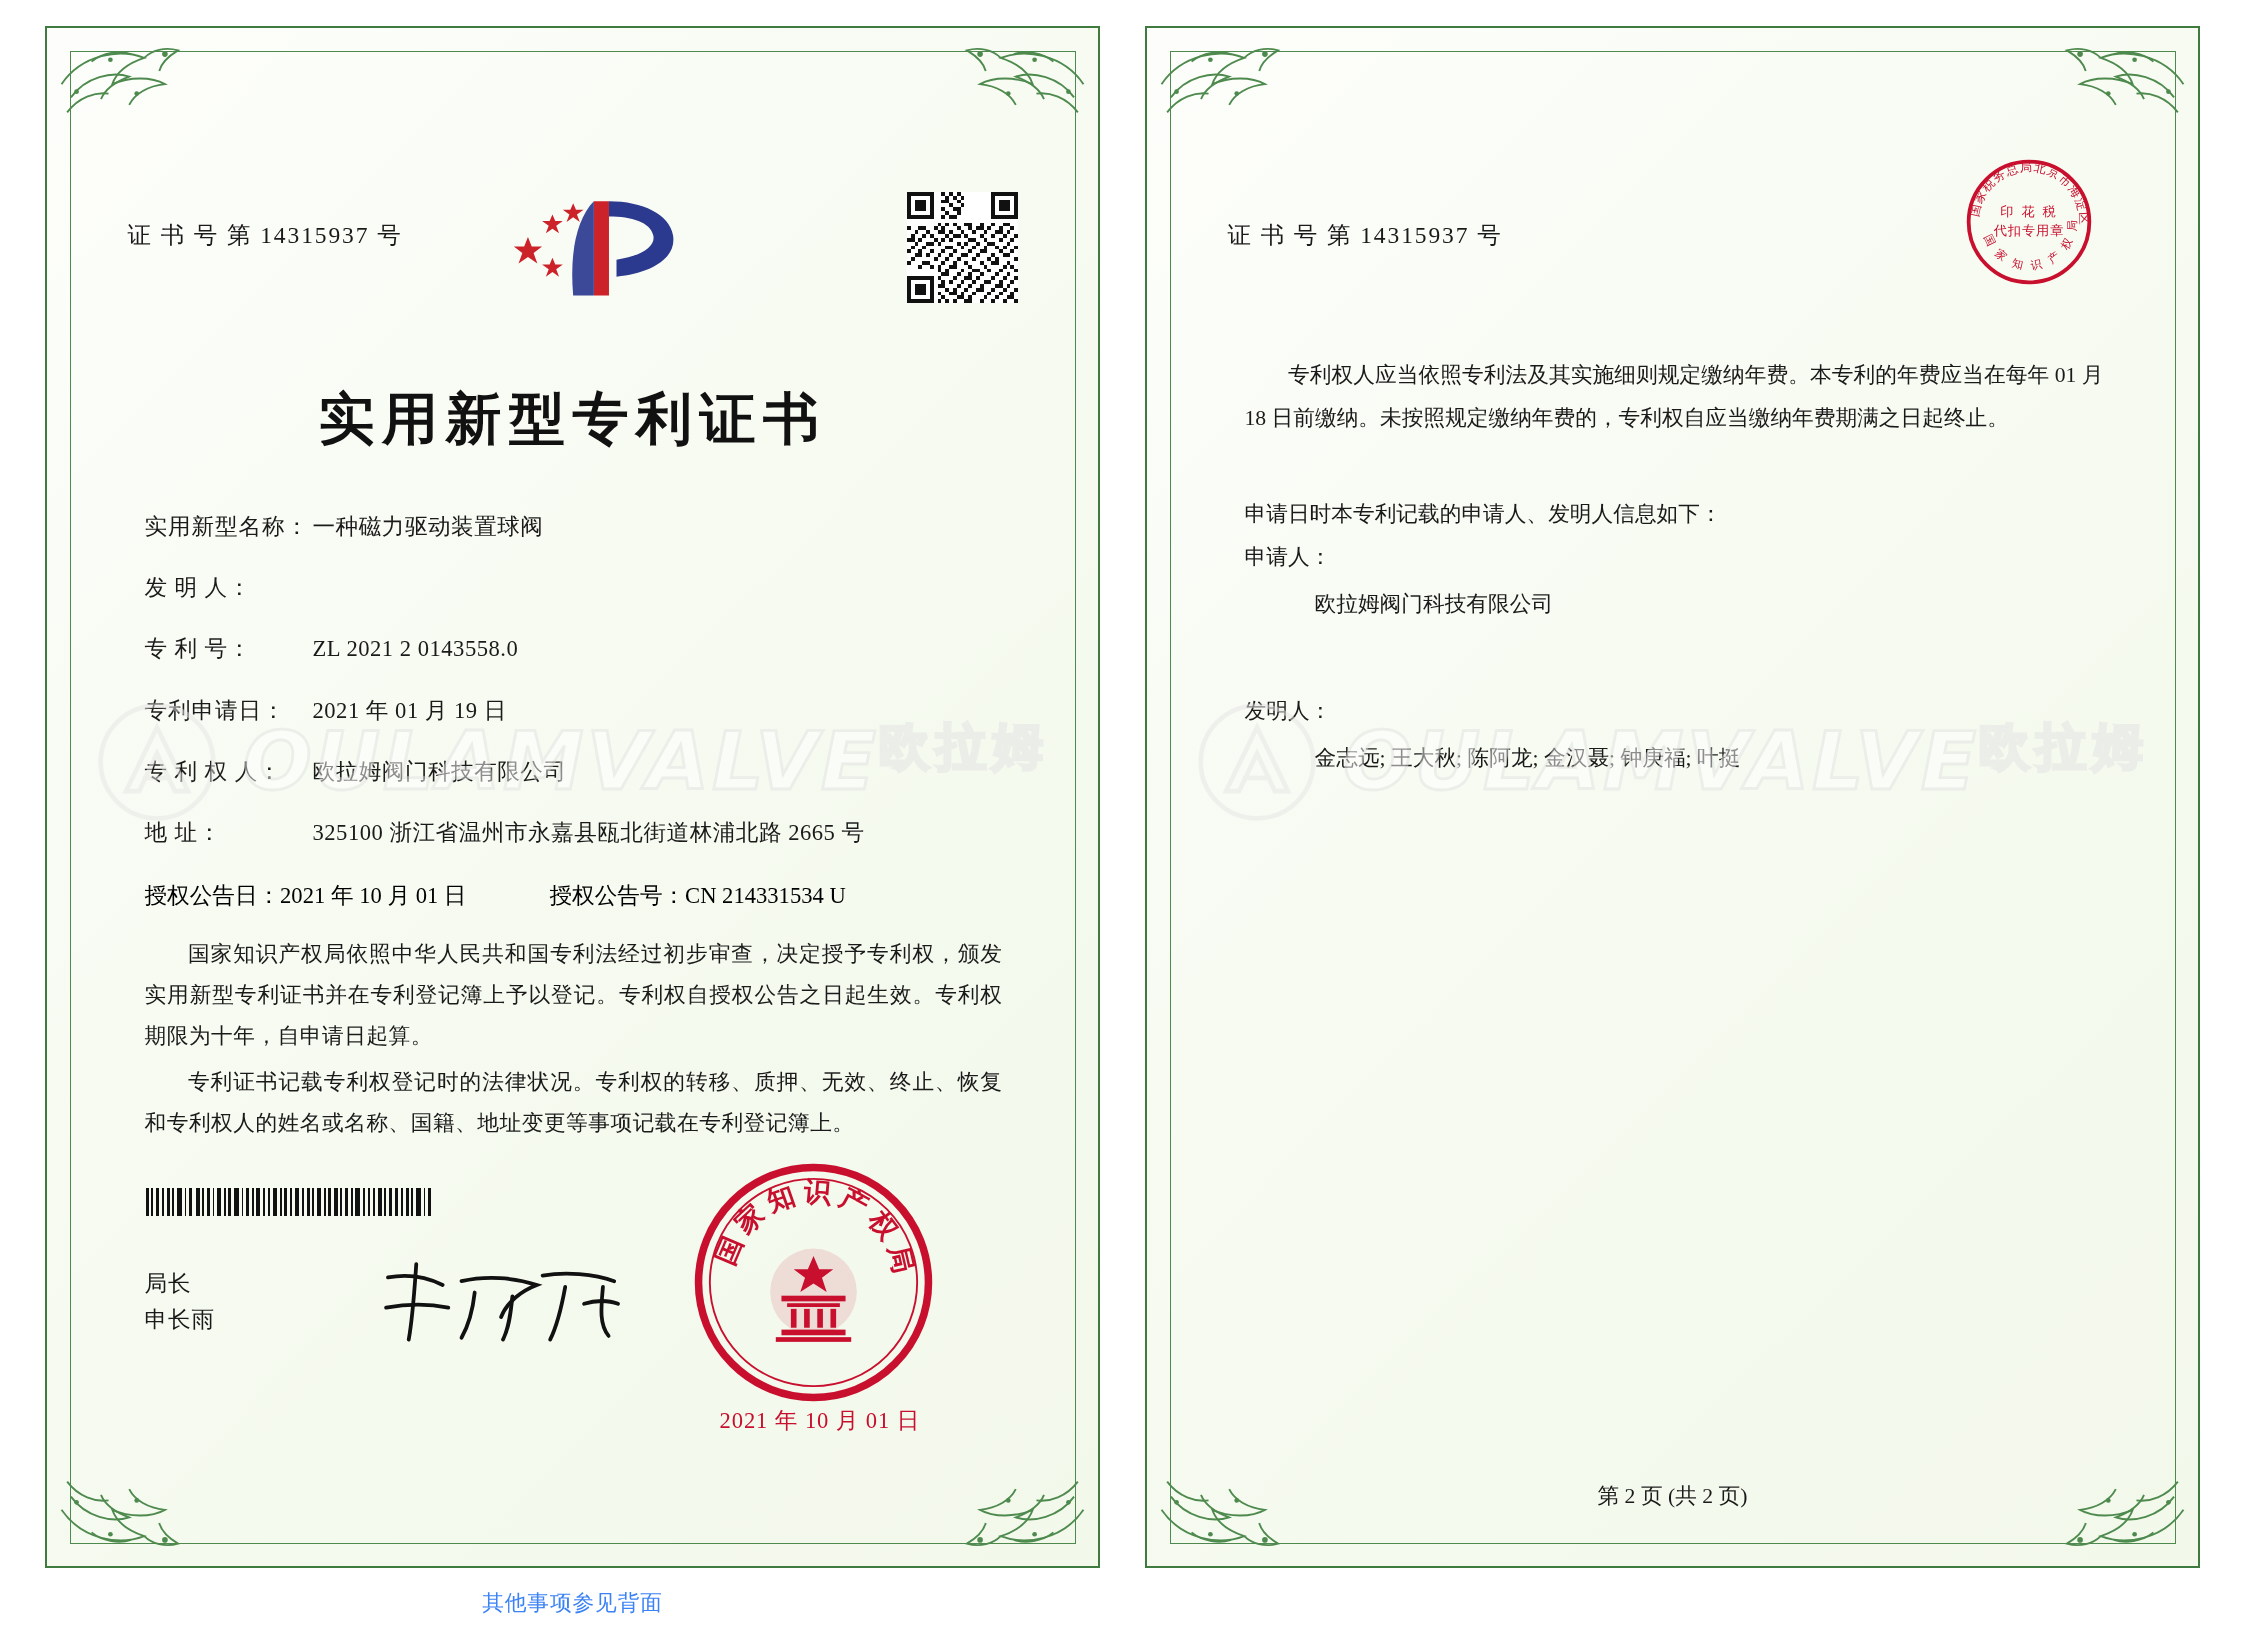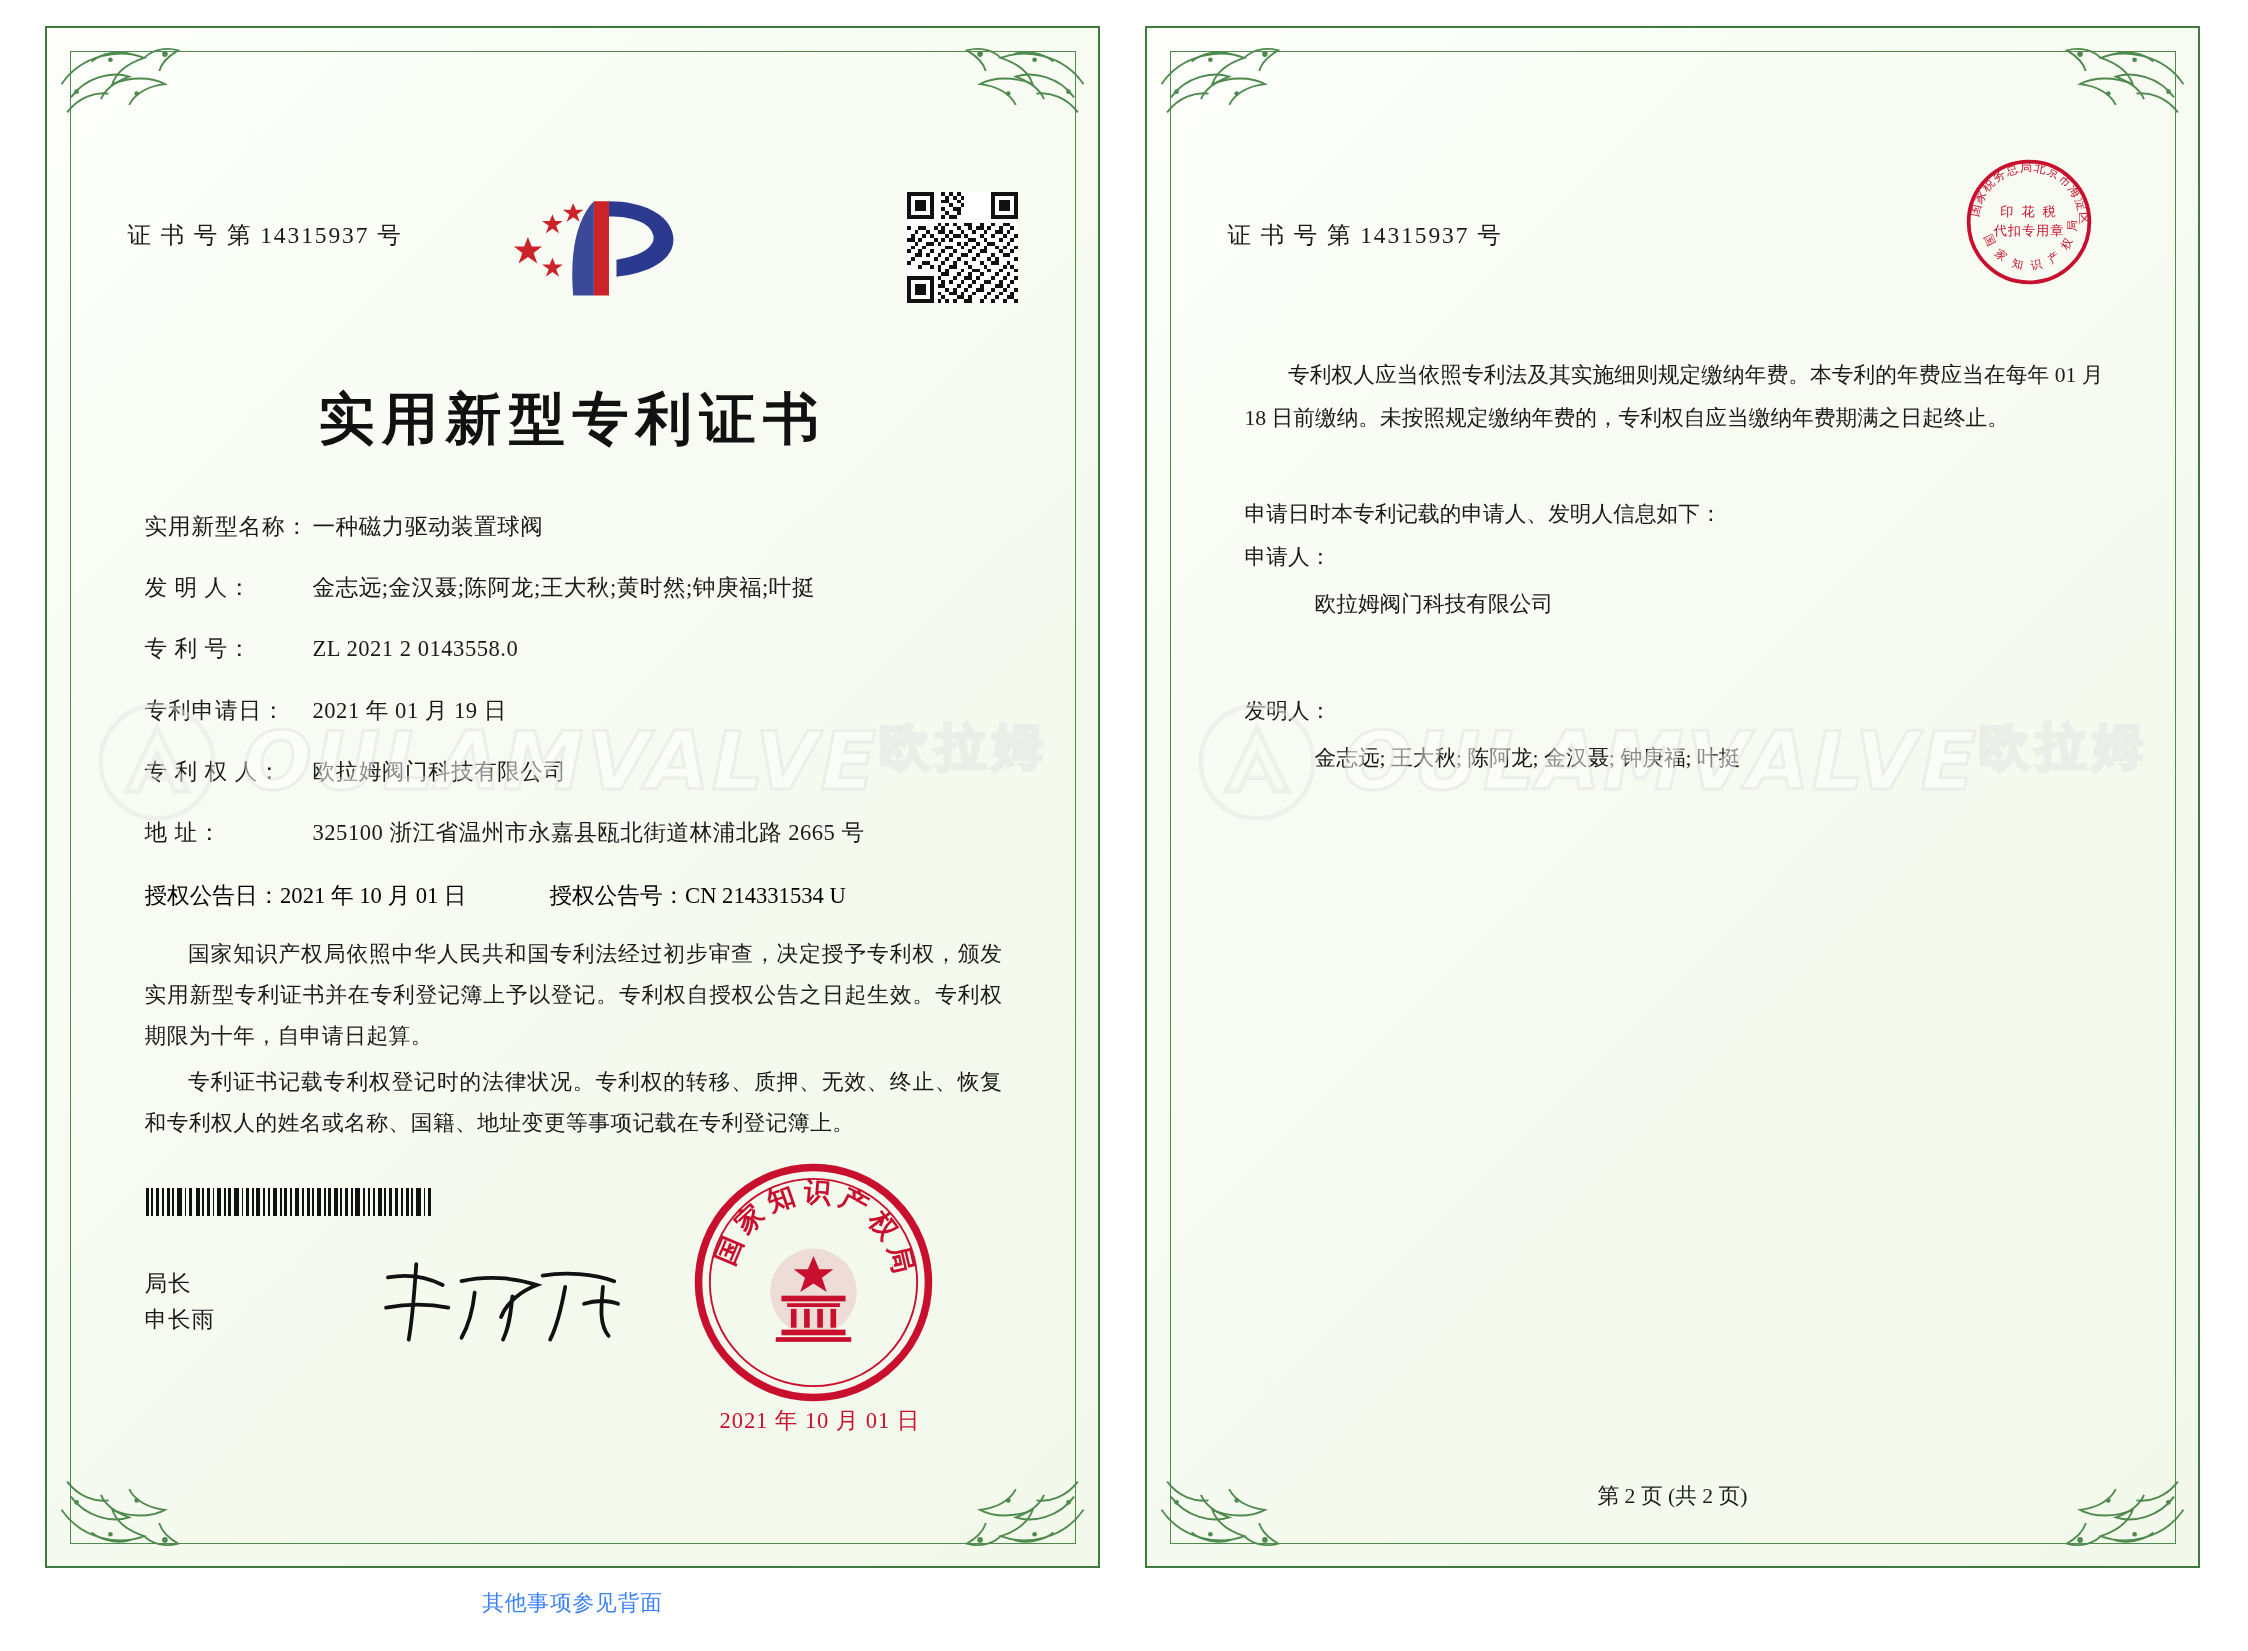--- a/index.html
+++ b/index.html
@@ -456,21 +456,20 @@
 
     <div class="title">实用新型专利证书</div>
 
     <div class="fields">
       <div class="field-row">
         <span class="field-label">实用新型名称：</span>
         <span class="field-value">一种磁力驱动装置球阀</span>
       </div>
       <div class="field-row">
         <span class="field-label">发 明 人：</span>
-        <span class="field-value">金志远;金汉聂;陈阿龙;王大秋;黄时然;钟庚福;叶挺</span>
       </div>
       <div class="field-row">
         <span class="field-label">专 利 号：</span>
         <span class="field-value">ZL 2021 2 0143558.0</span>
       </div>
       <div class="field-row">
         <span class="field-label">专利申请日：</span>
         <span class="field-value">2021 年 01 月 19 日</span>
       </div>
       <div class="field-row">

